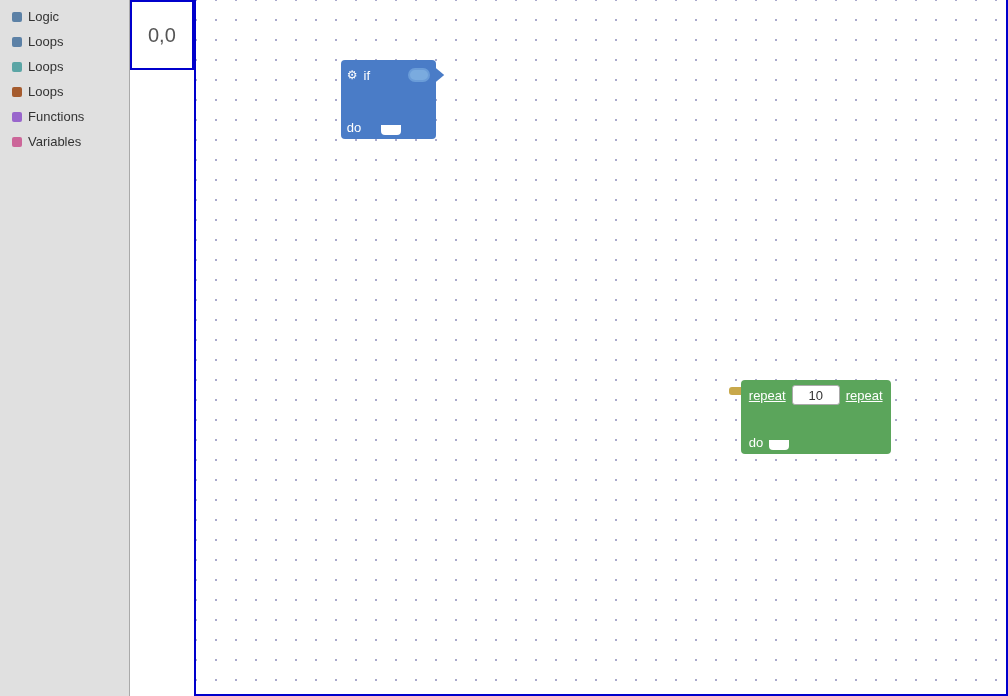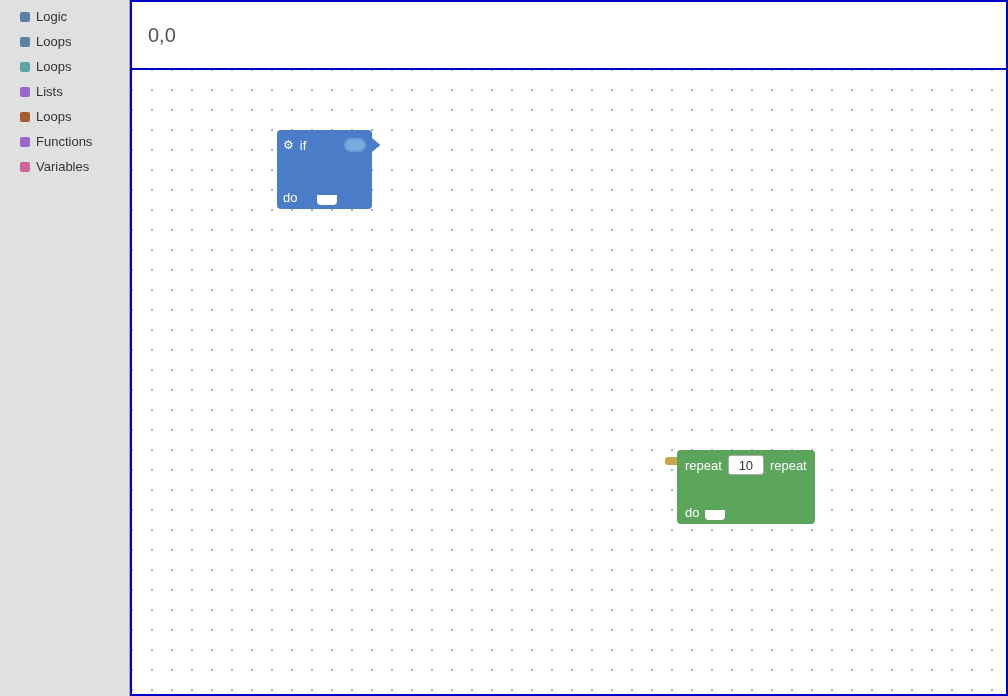--- a/index.html
+++ b/index.html
@@ -13,21 +13,21 @@
       font-size: 13px;
     }
 
     #sidebar {
       width: 130px;
       min-width: 130px;
       background: #e0e0e0;
       display: flex;
       flex-direction: column;
       border-right: 1px solid #aaa;
-      padding: 4px 12px;
+      padding: 4px 4px;
     }
 
     .sidebar-item {
       display: flex;
       align-items: center;
       padding: 5px 8px;
       cursor: pointer;
       gap: 6px;
     }
 
@@ -39,21 +39,21 @@
     }
 
     .sidebar-item-label {
       font-size: 13px;
       color: #333;
     }
 
     #main-area {
       flex: 1;
       display: flex;
-      flex-direction: column;
+      flex-direction: row;
       position: relative;
     }
 
     #toolbar-row {
       height: 70px;
       min-height: 70px;
       border: 2px solid #0000cc;
       border-bottom: 2px solid #0000cc;
       display: flex;
       align-items: center;
@@ -173,27 +173,28 @@
       display: flex;
       align-items: center;
       padding: 0 8px;
       gap: 6px;
       position: relative;
     }
 
     .repeat-text {
       color: #fff;
       font-size: 13px;
+      text-decoration: underline;
     }
 
     .repeat-input-box {
       background: #fff;
       border: 1px solid #aaa;
       border-radius: 3px;
-      width: 36px;
+      width: 48px;
       height: 20px;
       display: flex;
       align-items: center;
       justify-content: center;
       font-size: 13px;
       color: #333;
     }
 
     .repeat-block-bottom {
       background: #5ba55b;
@@ -251,24 +252,20 @@
     <div class="color-dot" style="background:#5c81a6;"></div>
     <span class="sidebar-item-label">Logic</span>
   </div>
   <div class="sidebar-item">
     <div class="color-dot" style="background:#5c81a6;"></div>
     <span class="sidebar-item-label">Loops</span>
   </div>
   <div class="sidebar-item">
     <div class="color-dot" style="background:#5ba5a5;"></div>
     <span class="sidebar-item-label">Loops</span>
-  </div>
-  <div class="sidebar-item">
-    <div class="color-dot" style="background:#9966cc;"></div>
-    <span class="sidebar-item-label">Lists</span>
   </div>
   <div class="sidebar-item">
     <div class="color-dot" style="background:#a55b2e;"></div>
     <span class="sidebar-item-label">Loops</span>
   </div>
   <div class="sidebar-item">
     <div class="color-dot" style="background:#9966cc;"></div>
     <span class="sidebar-item-label">Functions</span>
   </div>
   <div class="sidebar-item">

